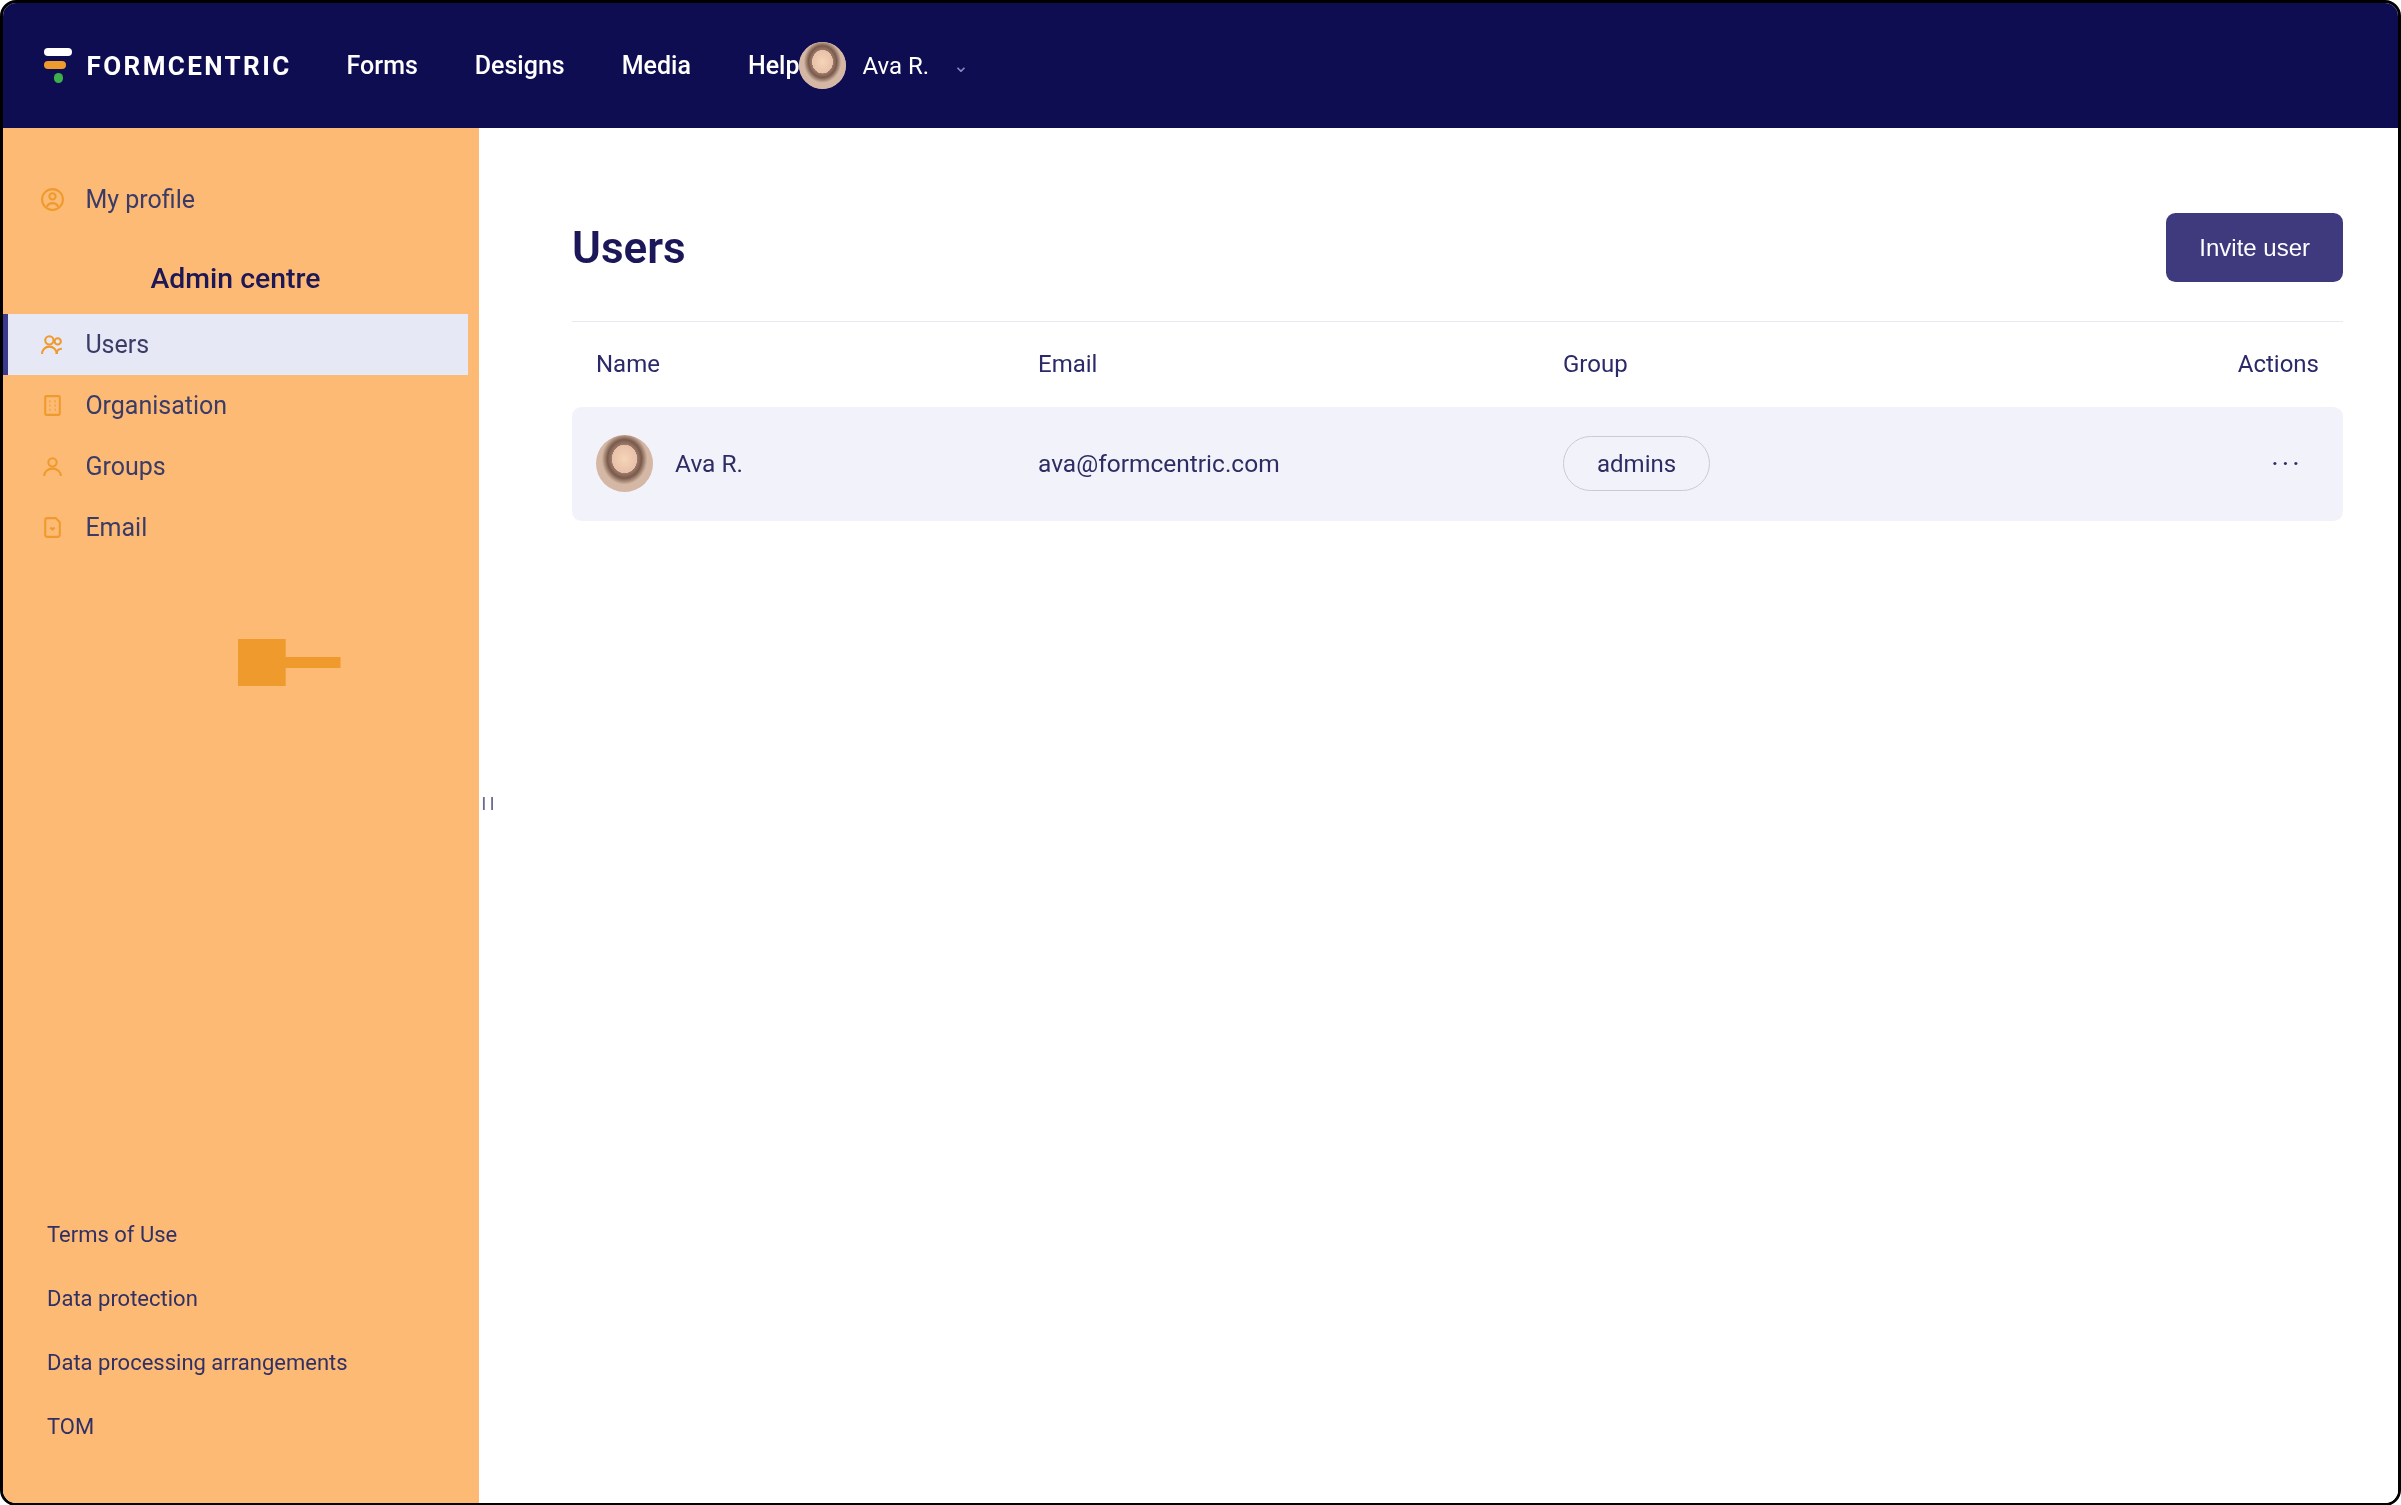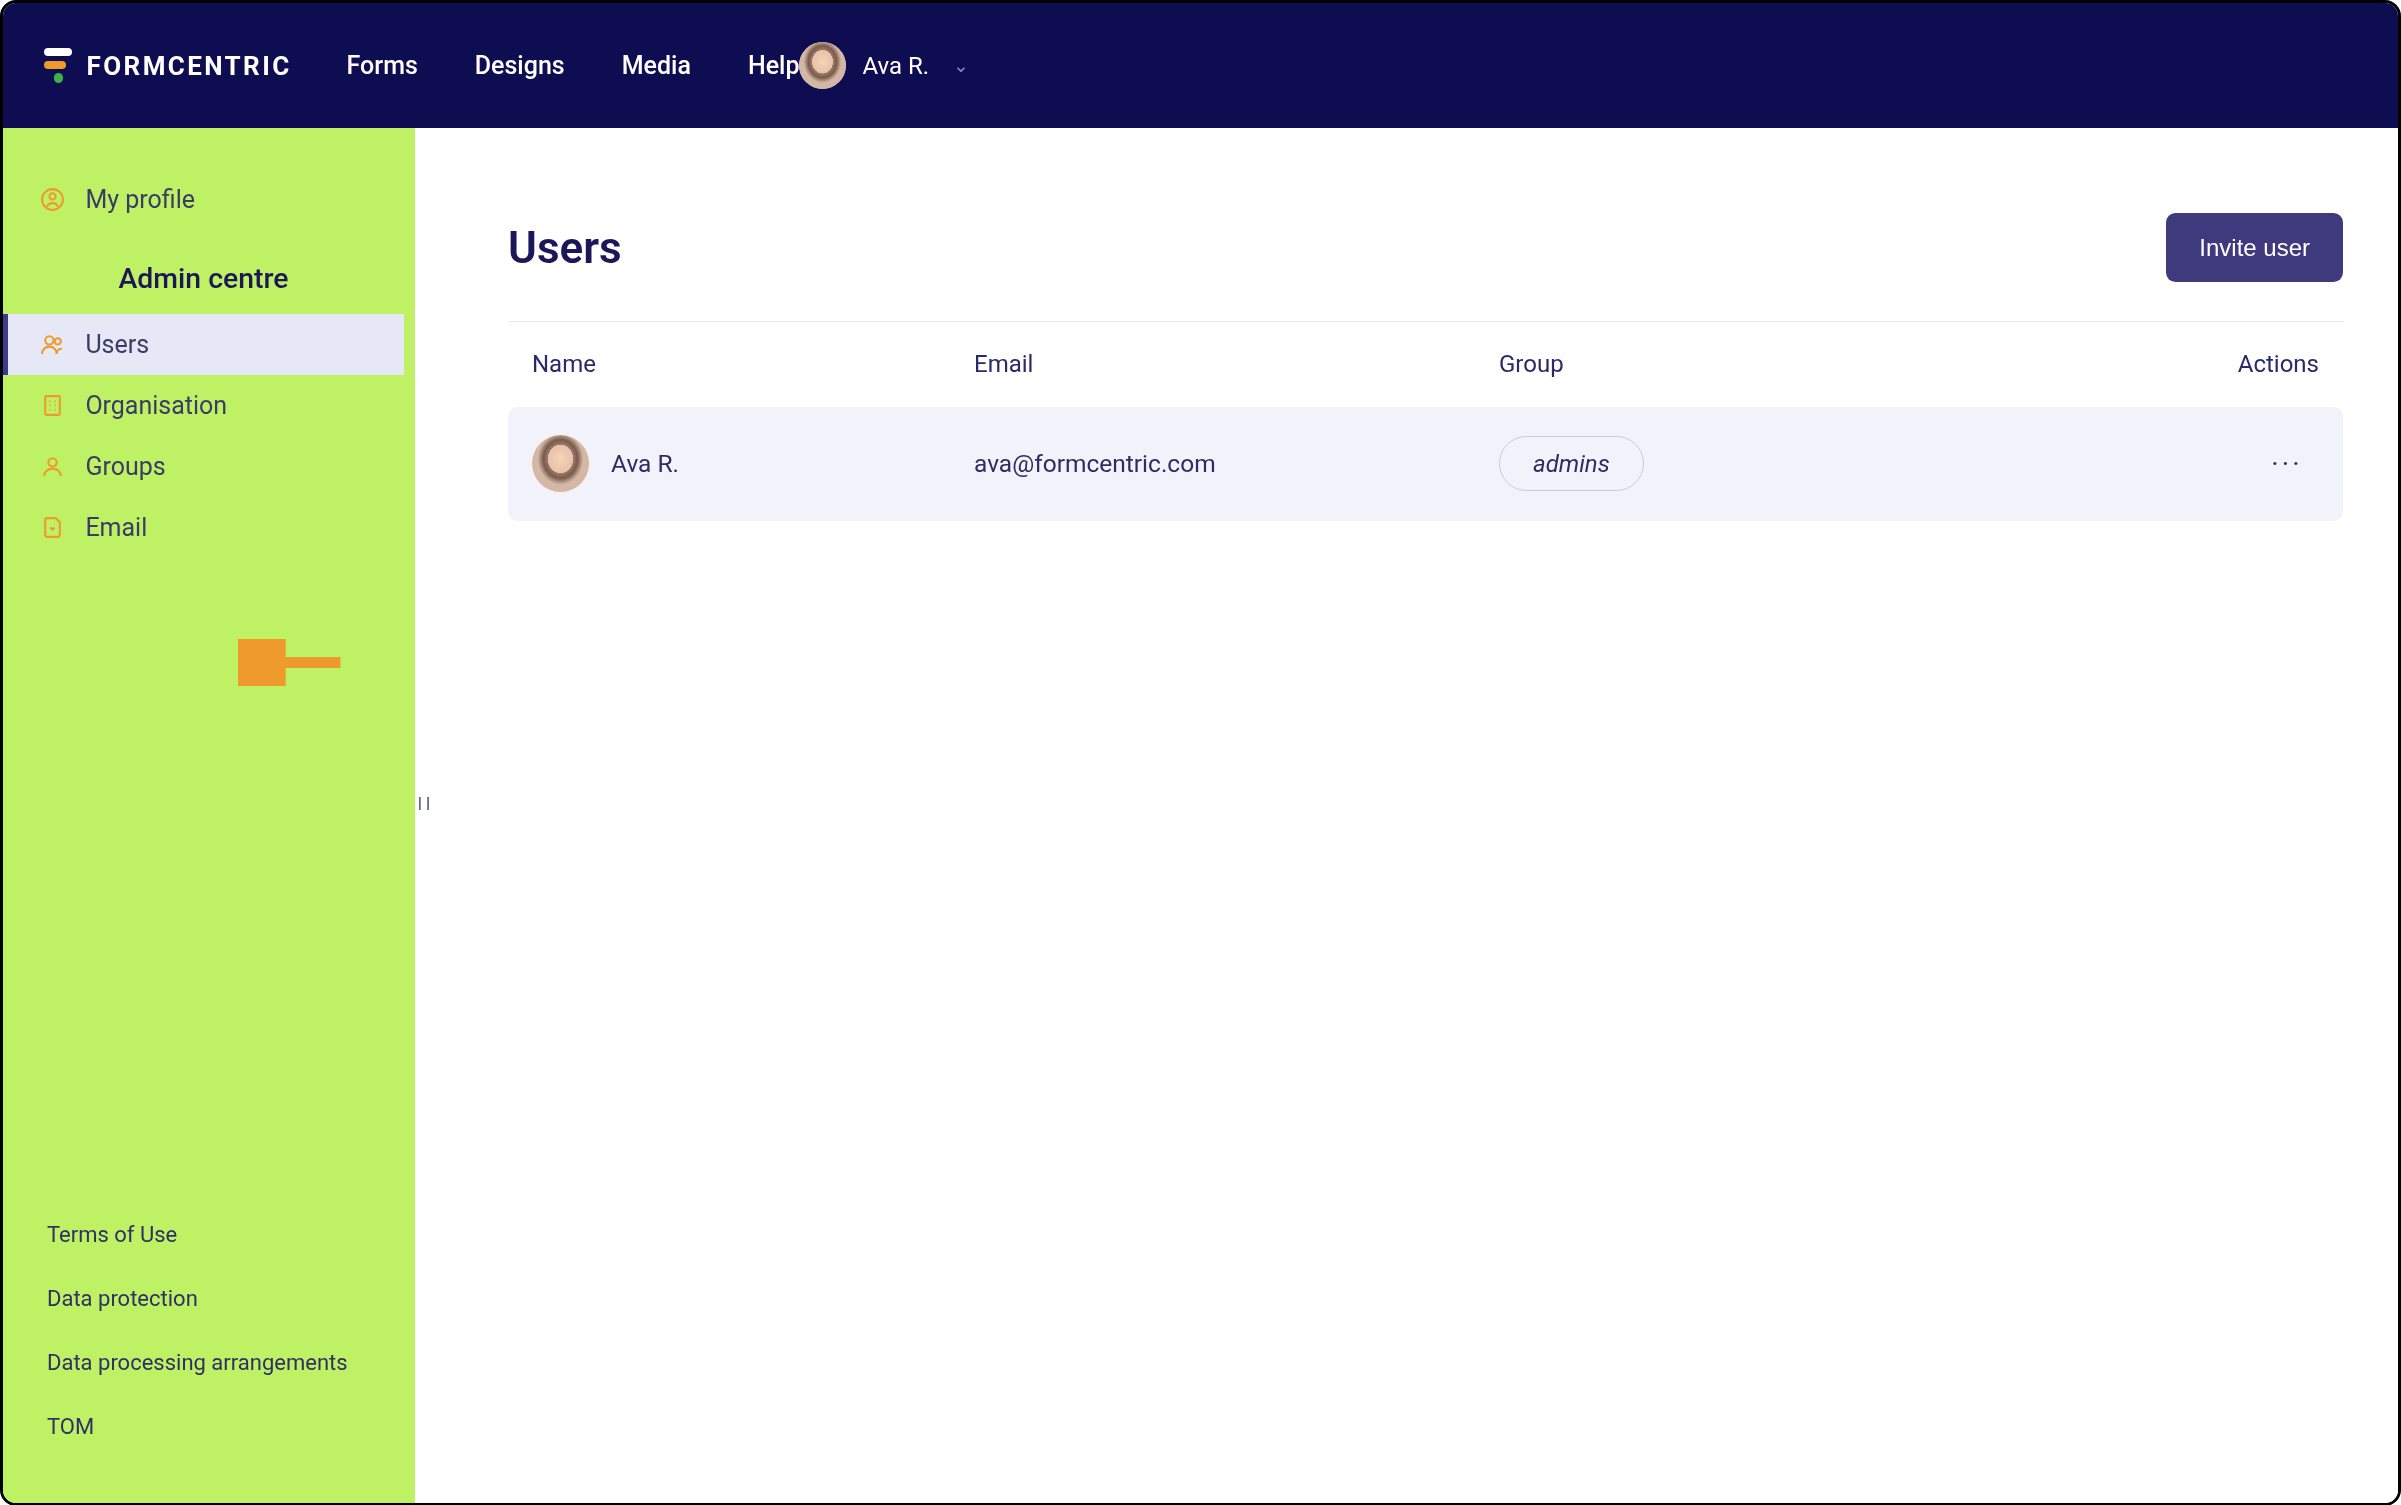--- a/index.html
+++ b/index.html
@@ -124,22 +124,22 @@
     }
 
     
     .main-layout {
       display: flex;
       height: calc(100% - 125px);
     }
 
     
     .sidebar {
-      width: 412px;
-      background: #bef264;
+      width: 476px;
+      background: #fdba74;
       display: flex;
       flex-direction: column;
       padding: 41px 11px 32px 0;
       position: relative;
     }
 
     .sidebar-item {
       display: flex;
       align-items: center;
       gap: 19px;
@@ -265,21 +265,20 @@
       width: 442px;
       display: flex;
       align-items: center;
       gap: 22px;
     }
 
     .row-email { width: 525px; }
 
     .row-group {
       flex: 1;
-      font-style: italic;
     }
 
     .group-pill {
       display: inline-block;
       border: 1.6px solid #c9cad8;
       padding: 12.6px 33px;
       border-radius: 32px;
       font-size: 24px;
       color: #2e2c63;
     }

